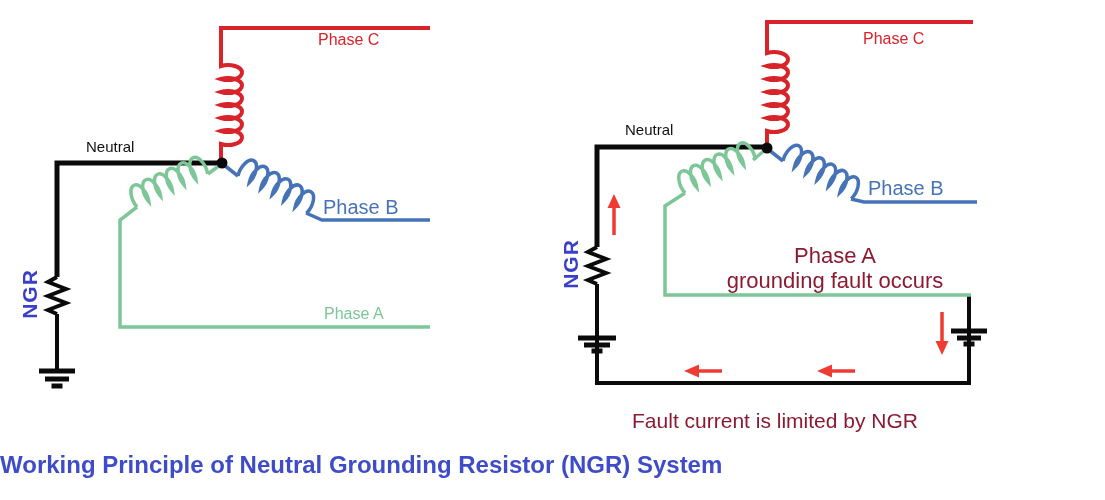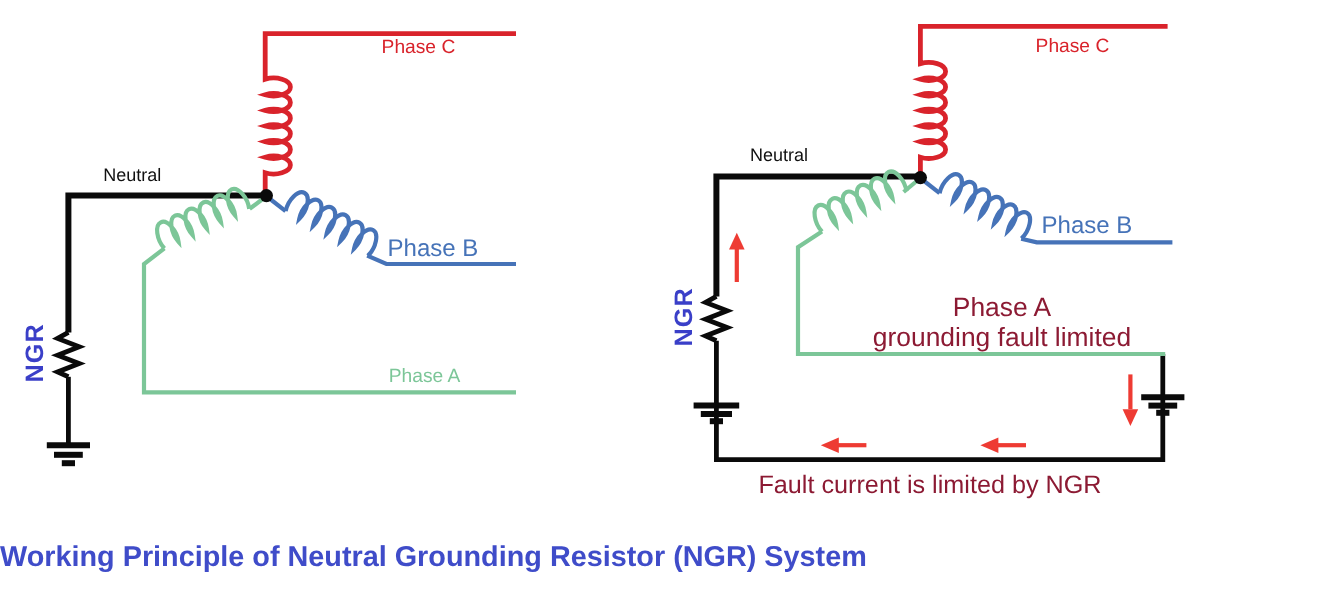--- a/index.html
+++ b/index.html
@@ -121,19 +121,19 @@
   <div class="lbl lbl-phase-b" style="left:323px;top:196px;">Phase B</div>
   <div class="lbl lbl-phase-a" style="left:324px;top:305px;">Phase A</div>
 
   <div class="lbl lbl-phase-c" style="left:863px;top:30px;">Phase C</div>
   <div class="lbl lbl-neutral" style="left:625px;top:121px;">Neutral</div>
   <div class="lbl lbl-ngr" style="left:571px;top:264px;">NGR</div>
   <div class="lbl lbl-phase-b" style="left:868px;top:177px;">Phase B</div>
 
   <div class="lbl lbl-fault" style="left:705px;top:243px;width:260px;">
     <div>Phase A</div>
-    <div>grounding fault limited</div>
+    <div>grounding fault occurs</div>
   </div>
 
-  <div class="lbl lbl-fault-current" style="left:625px;top:393px;width:300px;">Fault current is limited by NGR</div>
+  <div class="lbl lbl-fault-current" style="left:625px;top:409px;width:300px;">Fault current is limited by NGR</div>
 
   <div class="lbl lbl-title" style="left:0px;top:451px;width:1036px;">Working Principle of Neutral Grounding Resistor (NGR) System</div>
 </div>
 
 </body></html>

